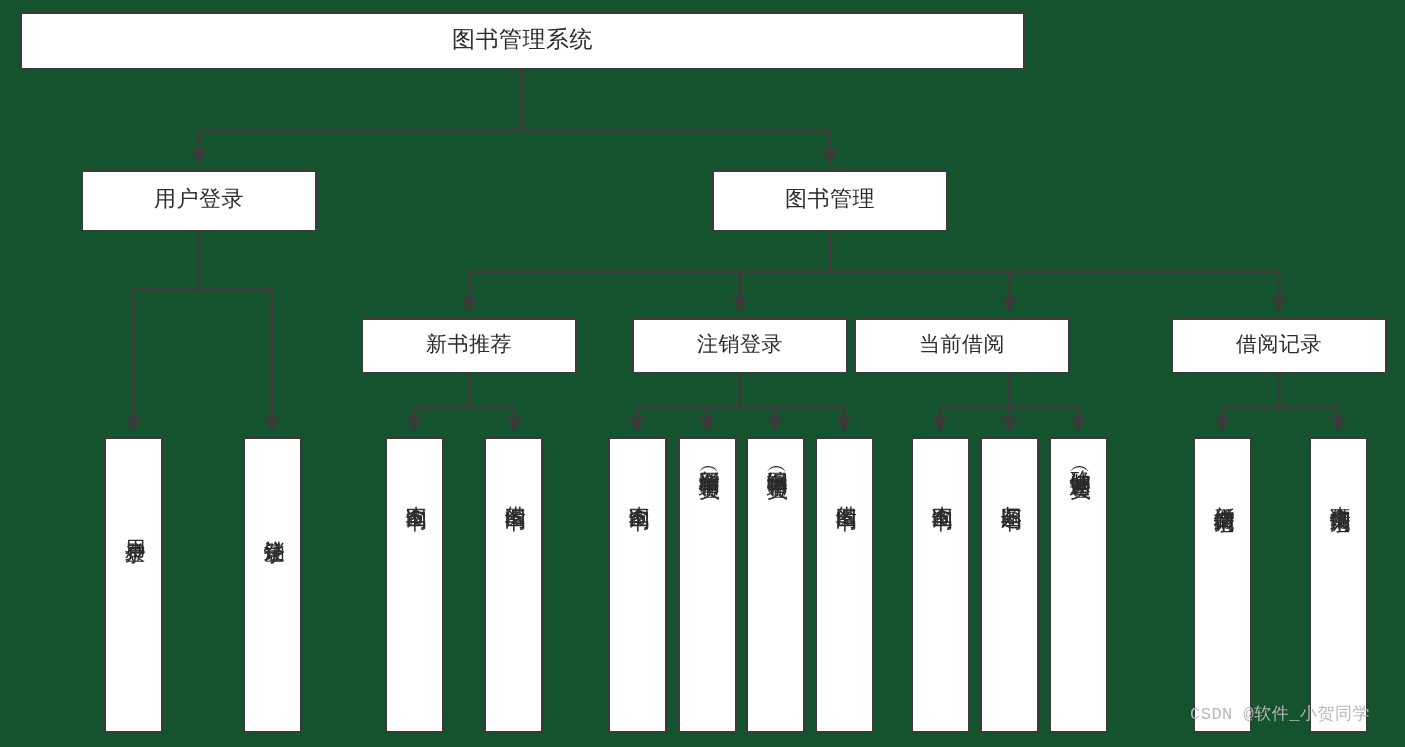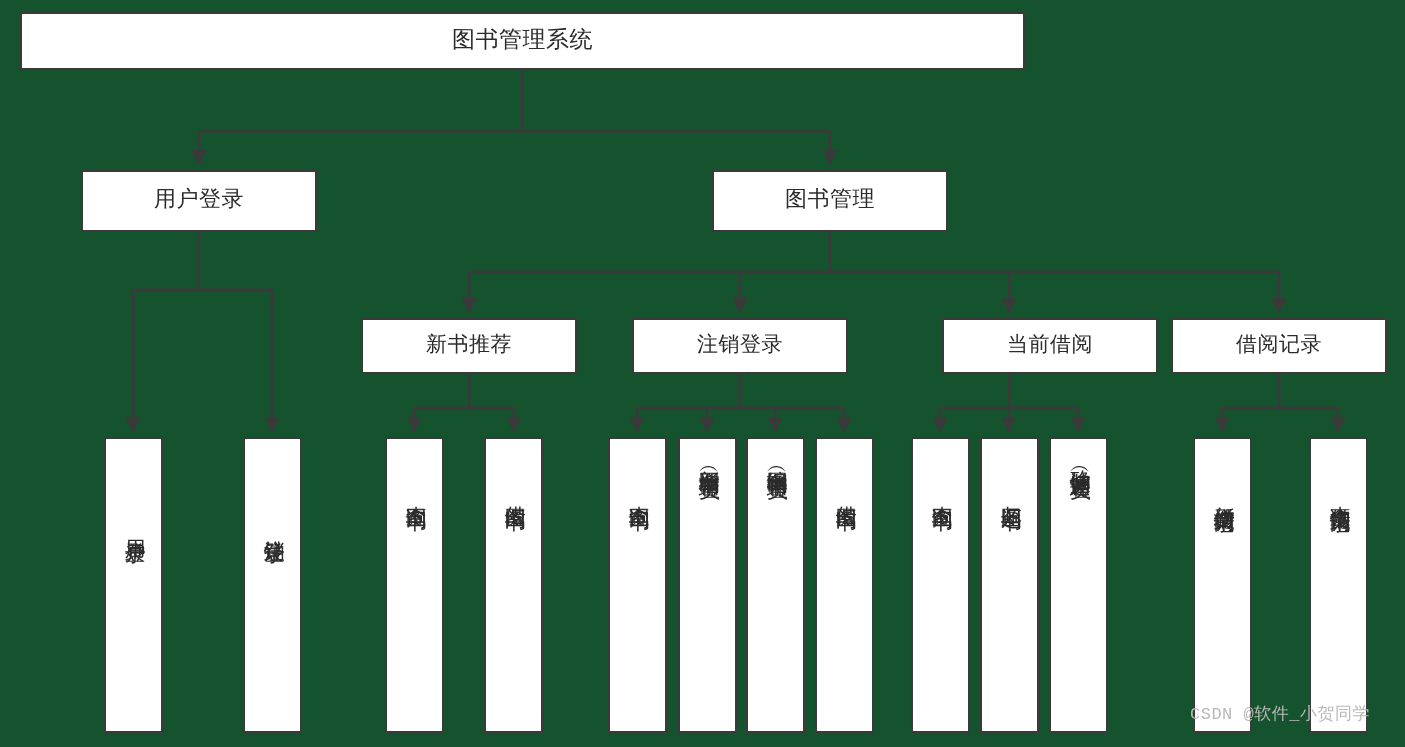--- a/index.html
+++ b/index.html
@@ -150,21 +150,21 @@
   <div class="node level3" style="left:361px; top:318px; width:216px; height:56px;">
     <span class="label">新书推荐</span>
   </div>
 
   <div class="node level2" style="left:712px; top:170px; width:236px; height:62px;">
     <span class="label">图书管理</span>
   </div>
   <div class="node level3" style="left:632px; top:318px; width:216px; height:56px;">
     <span class="label">注销登录</span>
   </div>
-  <div class="node level3" style="left:942px; top:318px; width:216px; height:56px;">
+  <div class="node level3" style="left:854px; top:318px; width:216px; height:56px;">
     <span class="label">当前借阅</span>
   </div>
   <div class="node level3" style="left:1171px; top:318px; width:216px; height:56px;">
     <span class="label">借阅记录</span>
   </div>
 
   <div class="node leaf mid" style="left:104px; top:437px; width:59px; height:296px;">
     <span class="label">用户登录</span>
   </div>
   <div class="node leaf mid" style="left:243px; top:437px; width:59px; height:296px;">

